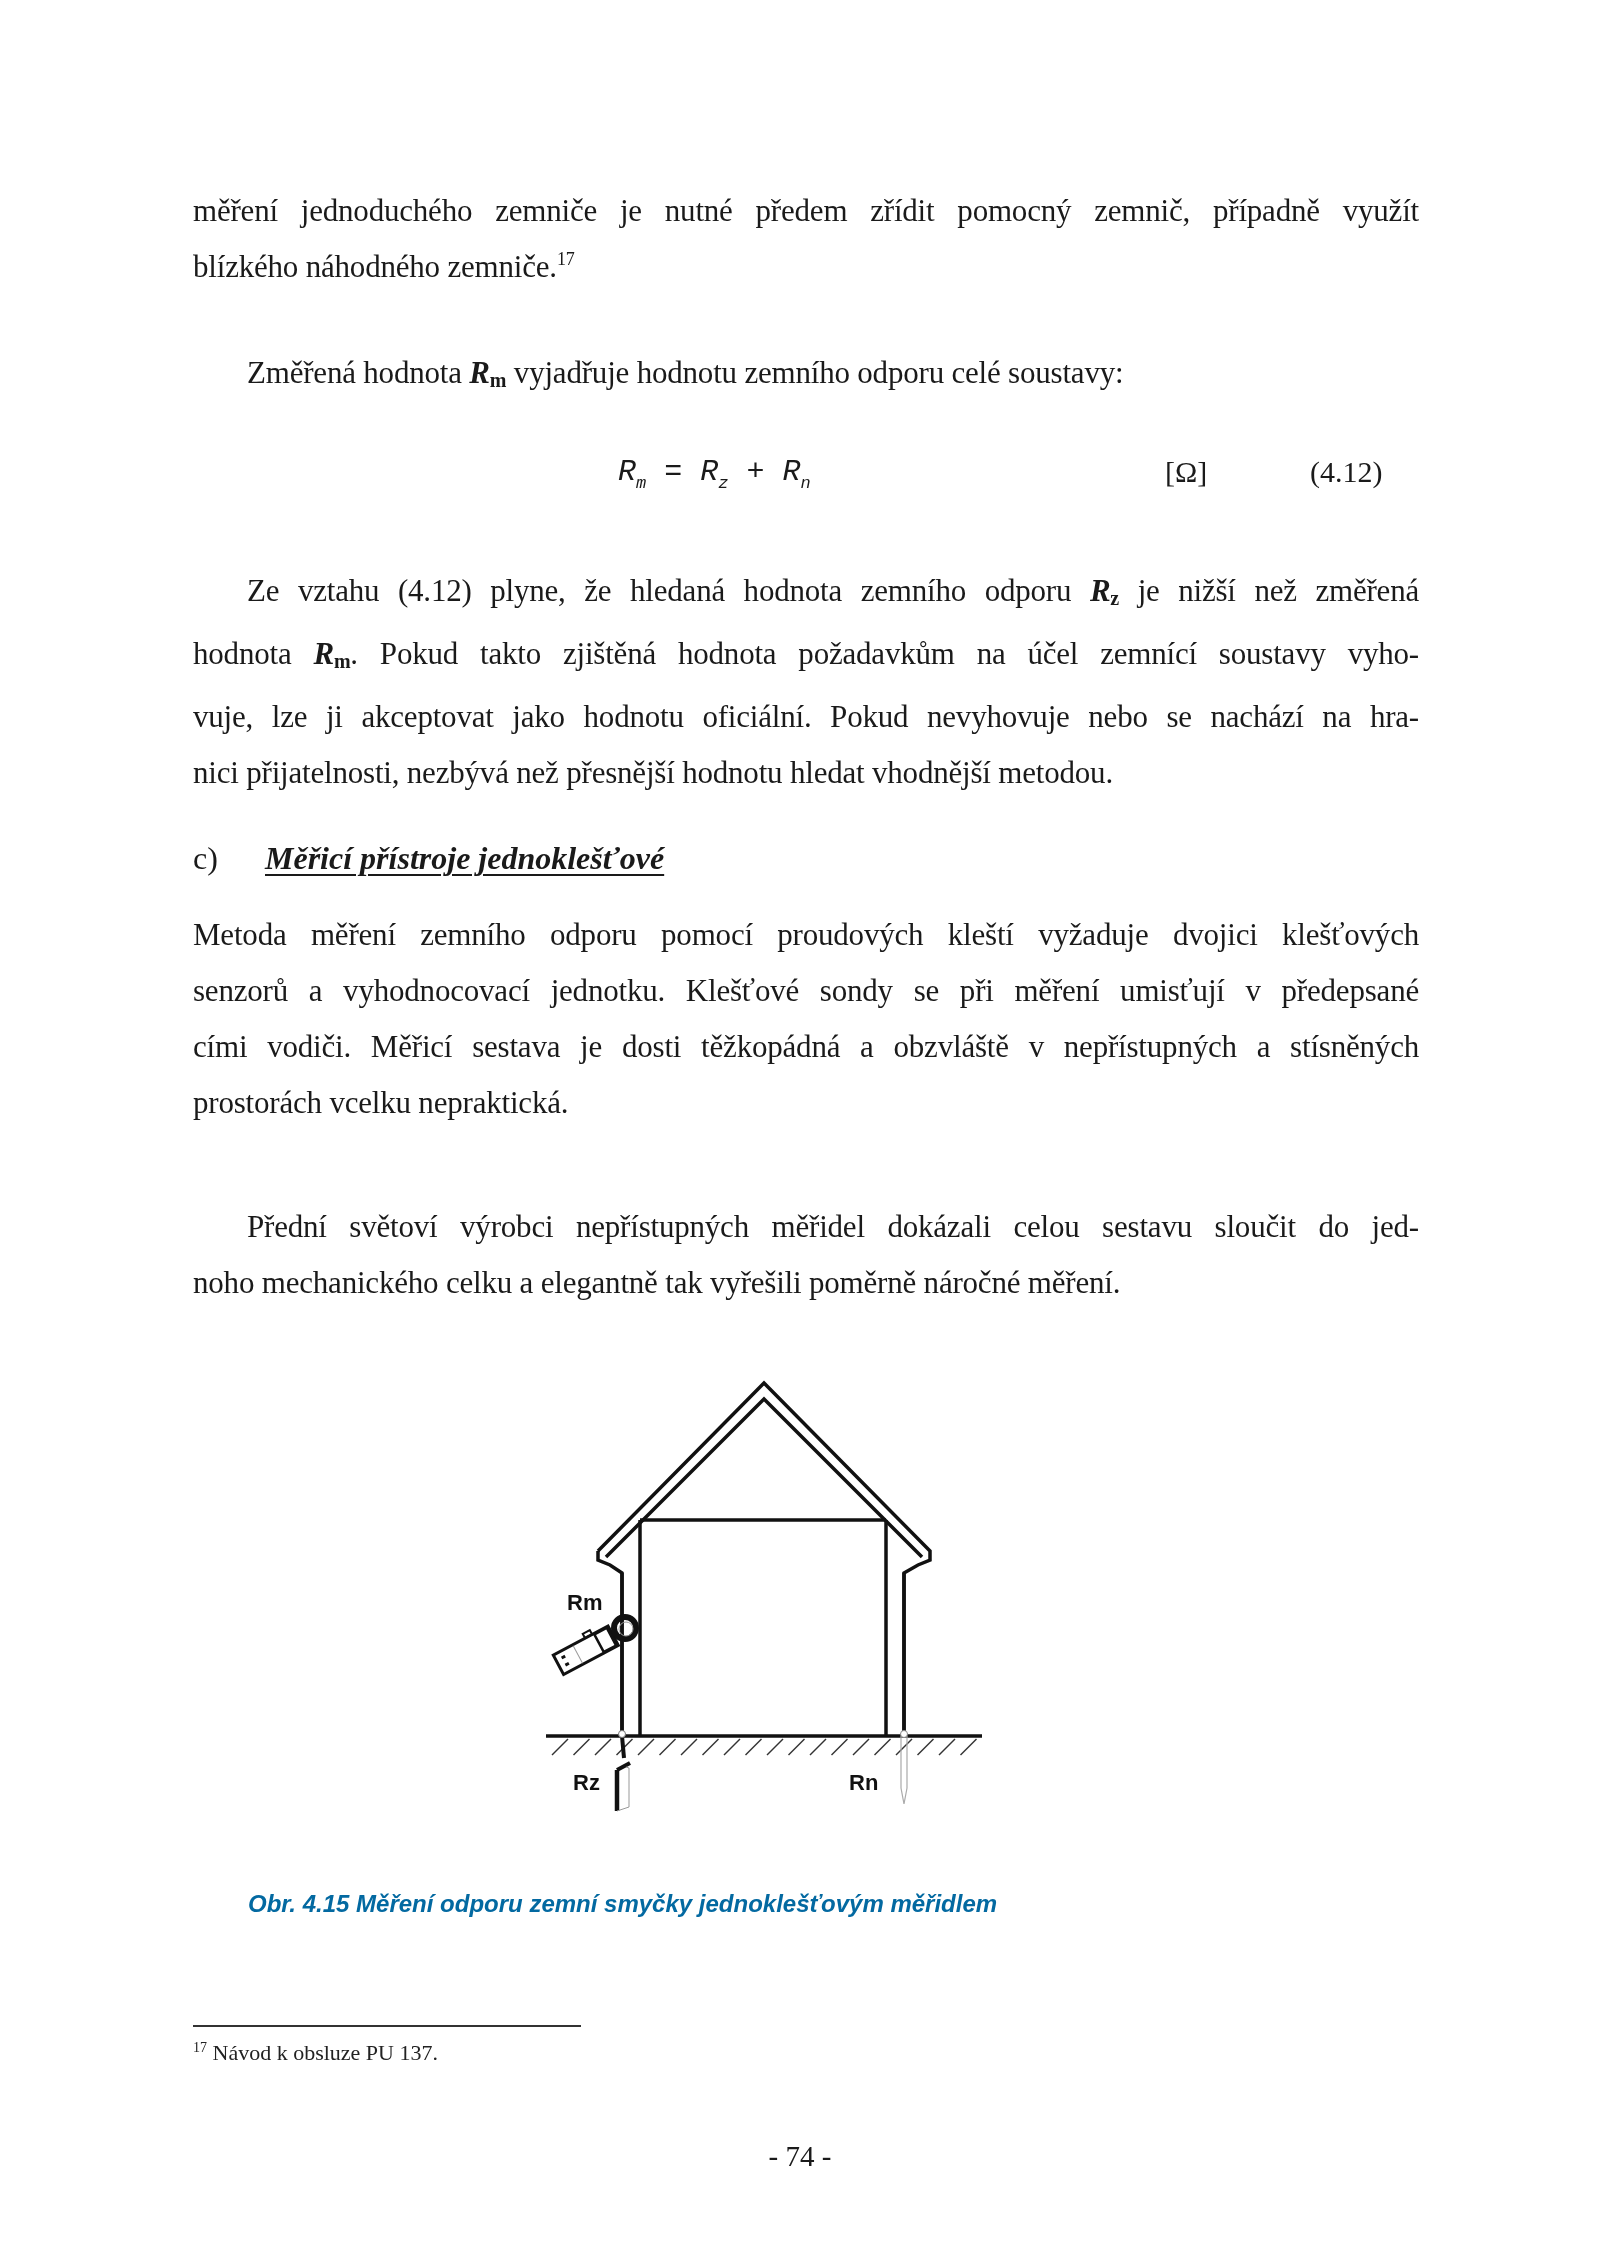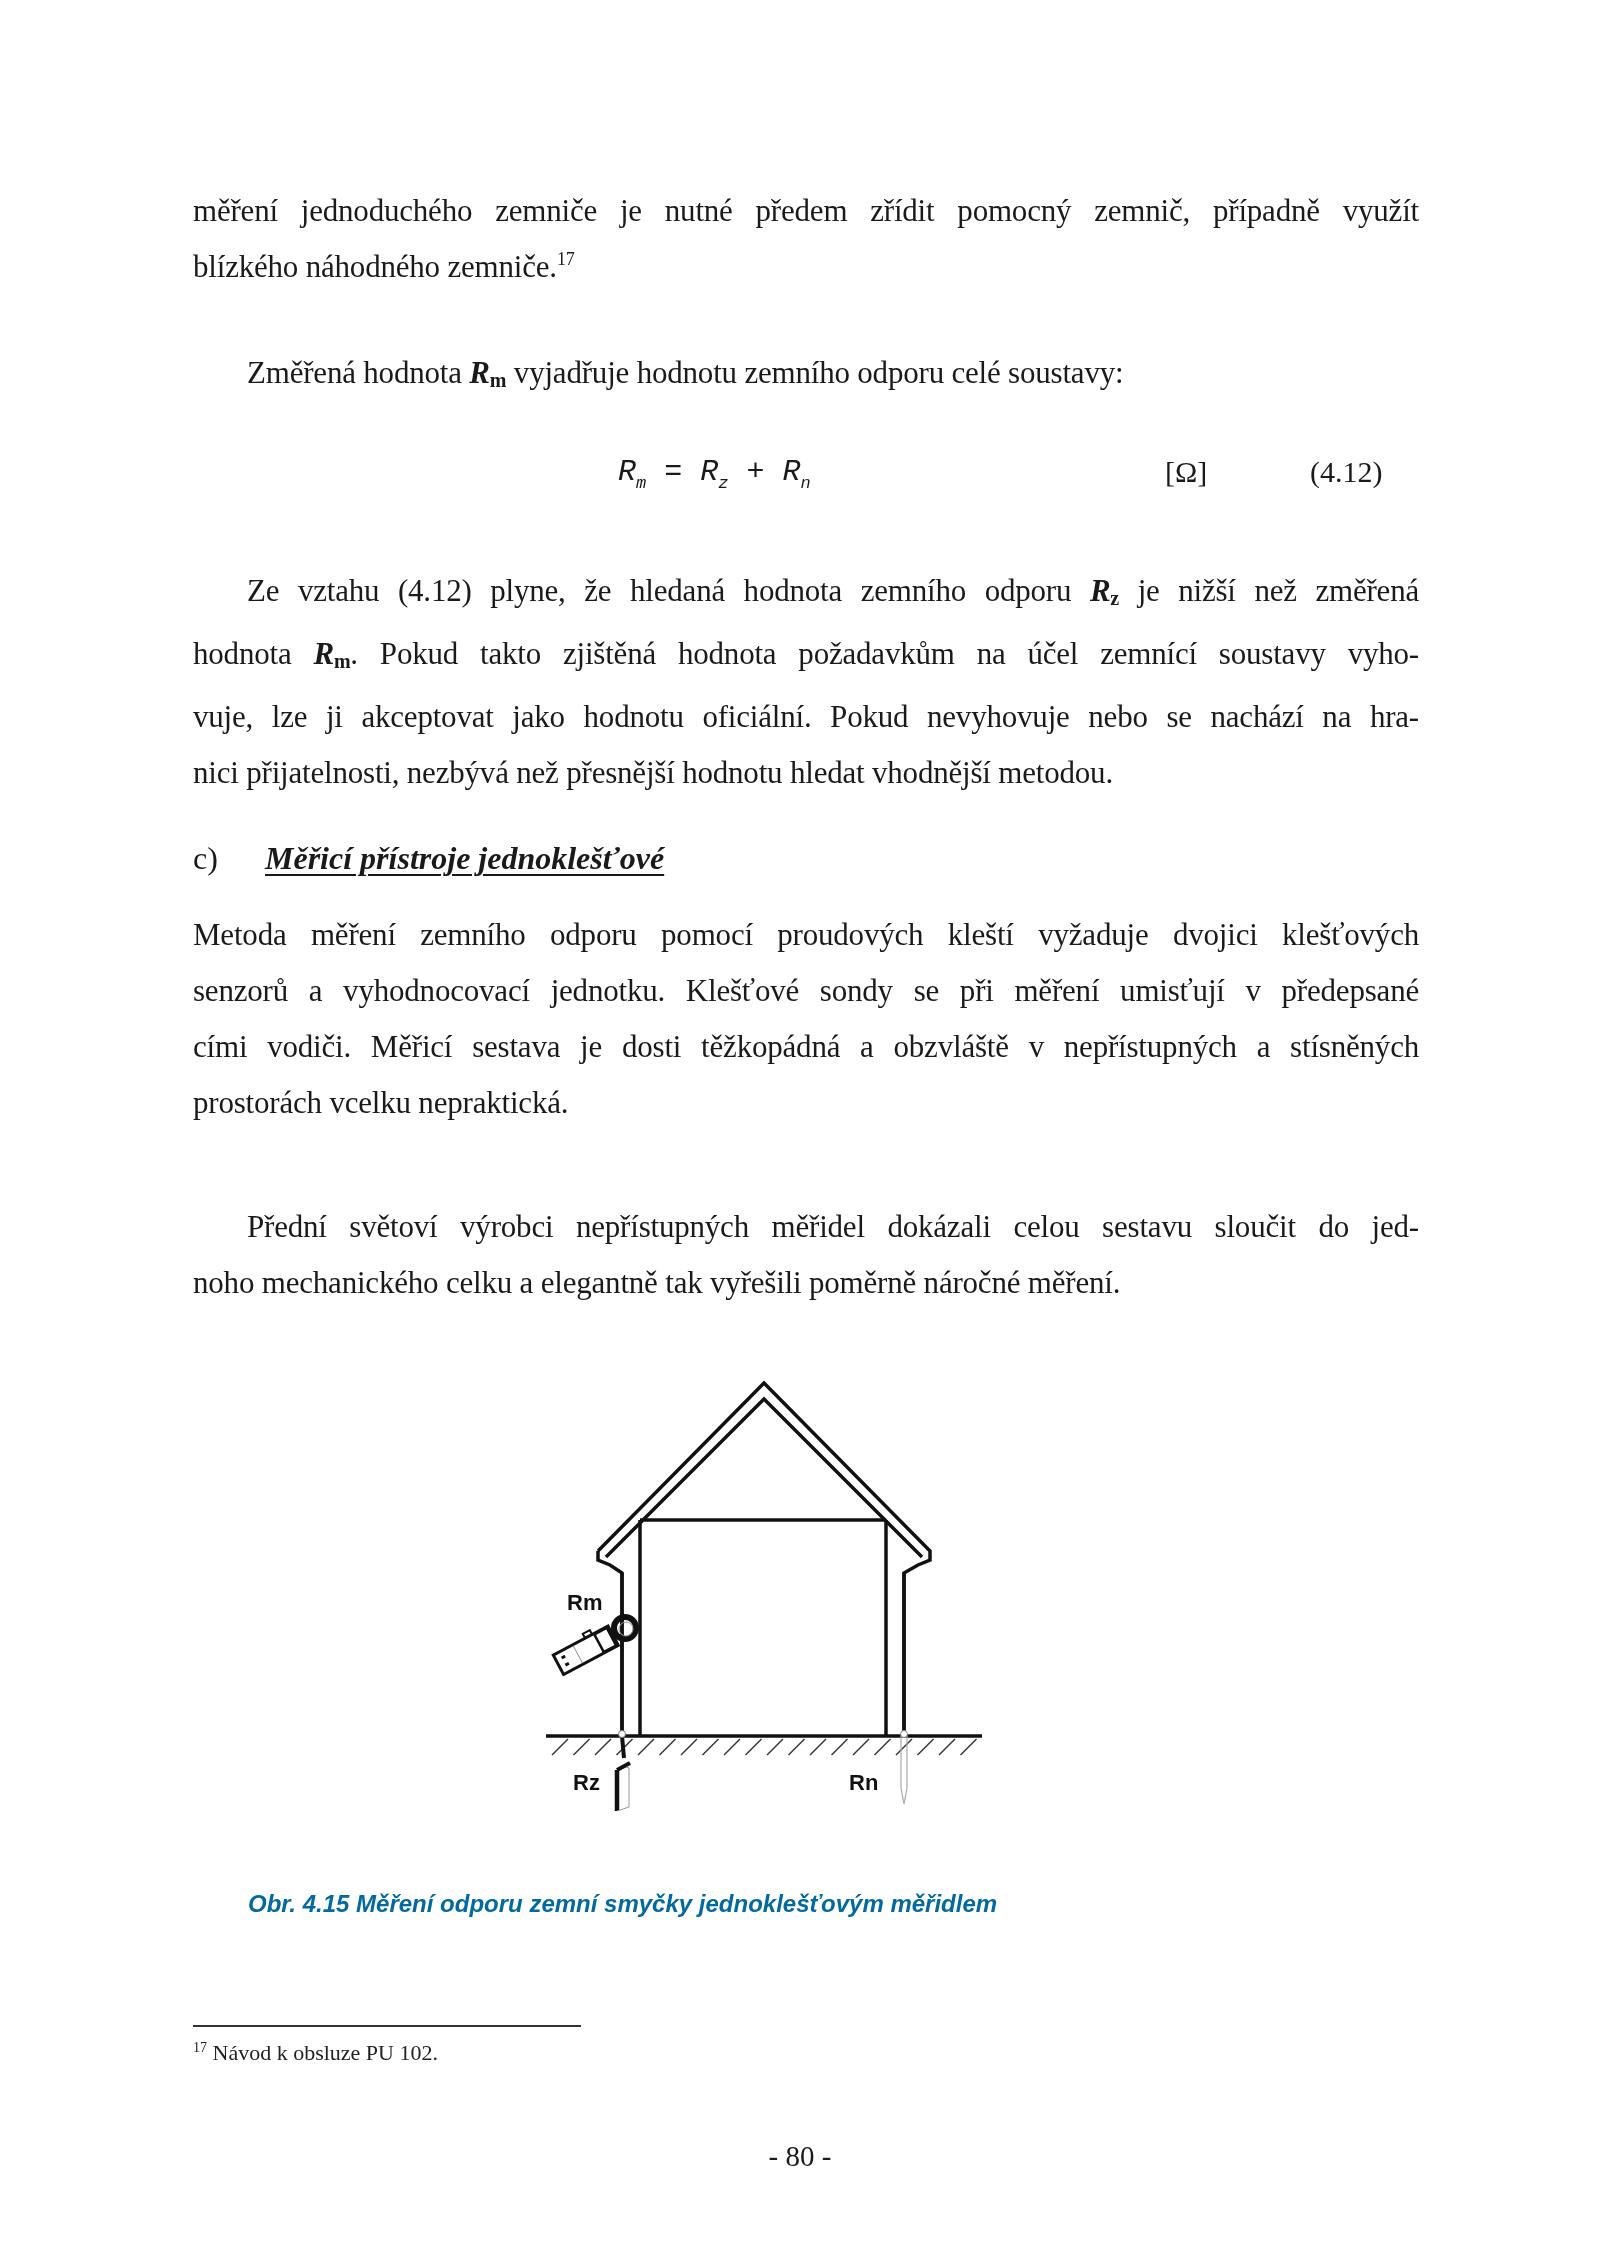--- a/index.html
+++ b/index.html
@@ -144,16 +144,16 @@
     <circle cx="86" cy="259" r="7" fill="none" stroke="#999" stroke-width="1"></circle>
 
     <text class="diag-label" x="27" y="240">Rm</text>
     <text class="diag-label" x="33" y="420">Rz</text>
     <text class="diag-label" x="309" y="420">Rn</text>
   </svg>
 
   <div class="caption">Obr. 4.15  Měření odporu zemní smyčky jednoklešťovým měřidlem</div>
 
   <div class="fnrule"></div>
-  <div class="footnote"><sup>17</sup> <span>Návod k obsluze PU 102.</span></div>
+  <div class="footnote"><sup>17</sup> <span>Návod k obsluze PU 137.</span></div>
 
-  <div class="pagenum">- 80 -</div>
+  <div class="pagenum">- 74 -</div>
 </div>
 
 </body></html>

